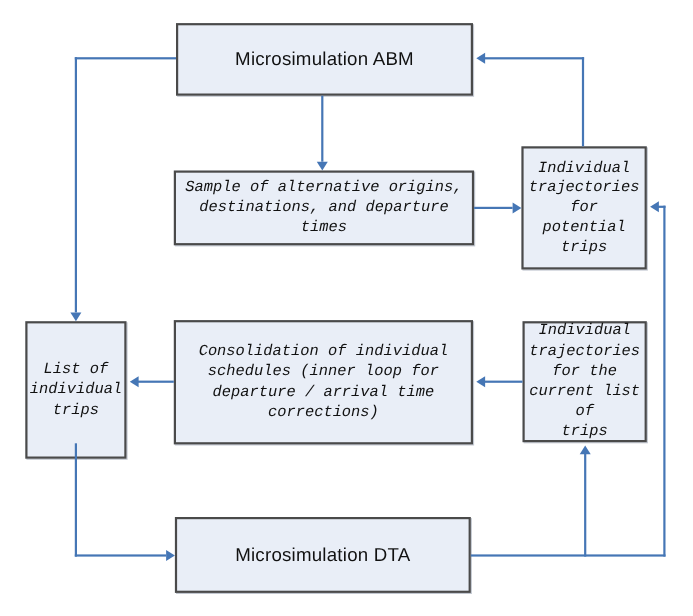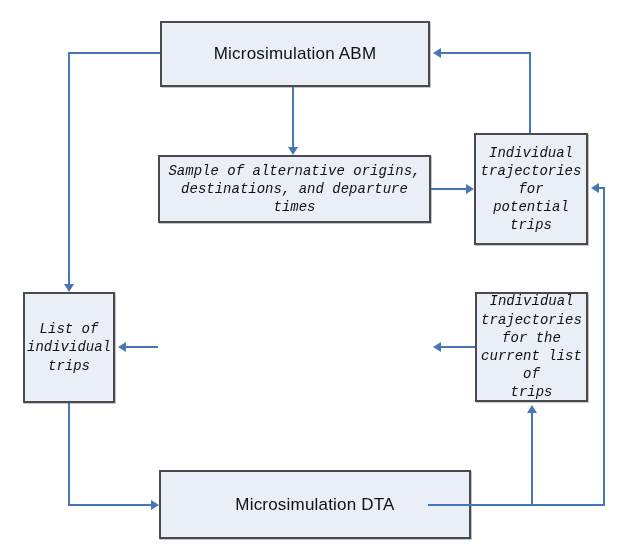--- a/index.html
+++ b/index.html
@@ -59,32 +59,36 @@
   <div class="box note" style="left:158px; top:155px; width:273px; height:68px;">Sample of alternative origins,
 destinations, and departure times</div>
 
   <div class="box title" style="left:160px; top:21px; width:270px; height:66px;">Microsimulation ABM</div>
 
   <div class="box note" style="left:474px; top:133px; width:114px; height:112px;">Individual
 trajectories
 for potential
 trips</div>
 
-  <div class="box note" style="left:23px; top:292px; width:92px; height:111px;">List of
+  <div class="box note" style="left:23px; top:292px; width:92px; height:125px;">List of
 individual
 trips</div>
 
+  <div class="box note" style="left:158px; top:291px; width:272px; height:113px;">Consolidation of individual
+schedules (inner loop for
+departure / arrival time
+corrections)</div>
 
   <div class="box note" style="left:475px; top:292px; width:113px; height:110px;">Individual
 trajectories
 for the
 current list of
 trips</div>
 
-  <div class="box title" style="left:159px; top:470px; width:312px; height:69px;">Microsimulation DTA</div>
+  <div class="box title" style="left:159px; top:470px; width:269px; height:69px;">Microsimulation DTA</div>
 
   <div class="line" style="left:292px; top:87px; width:2px; height:60px;"></div>
   <div class="arrow arr-down" style="left:288px; top:147px;"></div>
 
   <div class="line" style="left:431px; top:188px; width:35px; height:2px;"></div>
   <div class="arrow arr-right" style="left:466px; top:184px;"></div>
 
   <div class="line" style="left:529px; top:52px; width:2px; height:81px;"></div>
   <div class="line" style="left:438px; top:52px; width:93px; height:2px;"></div>
   <div class="arrow arr-left" style="left:430px; top:48px;"></div>

